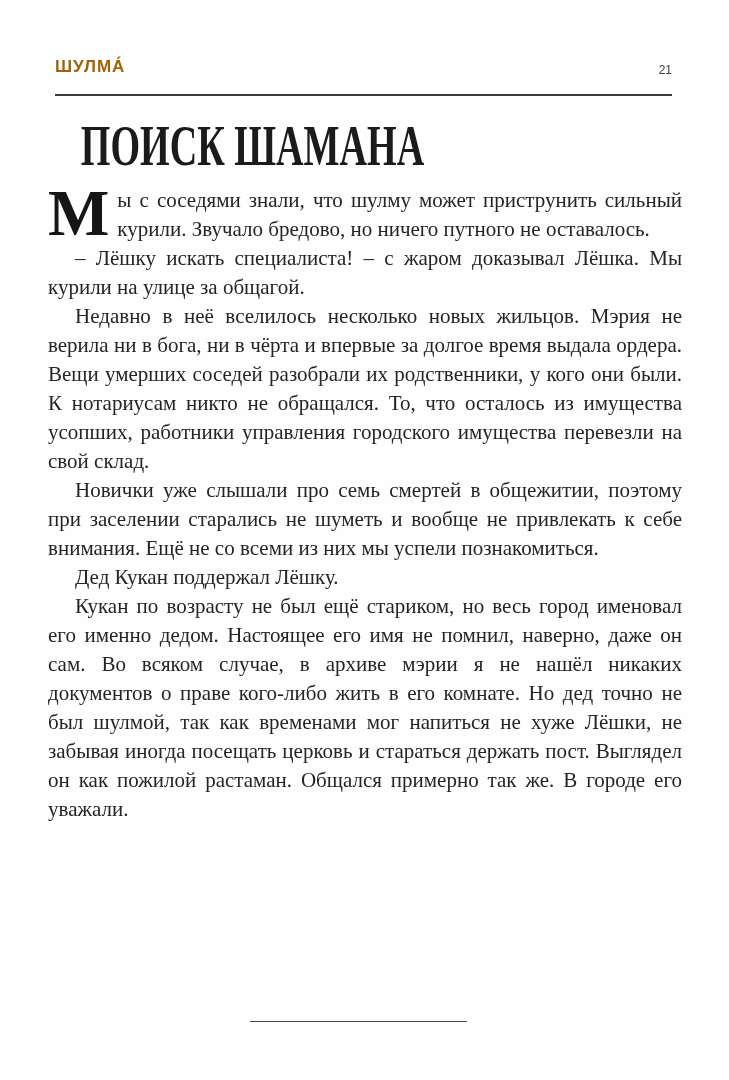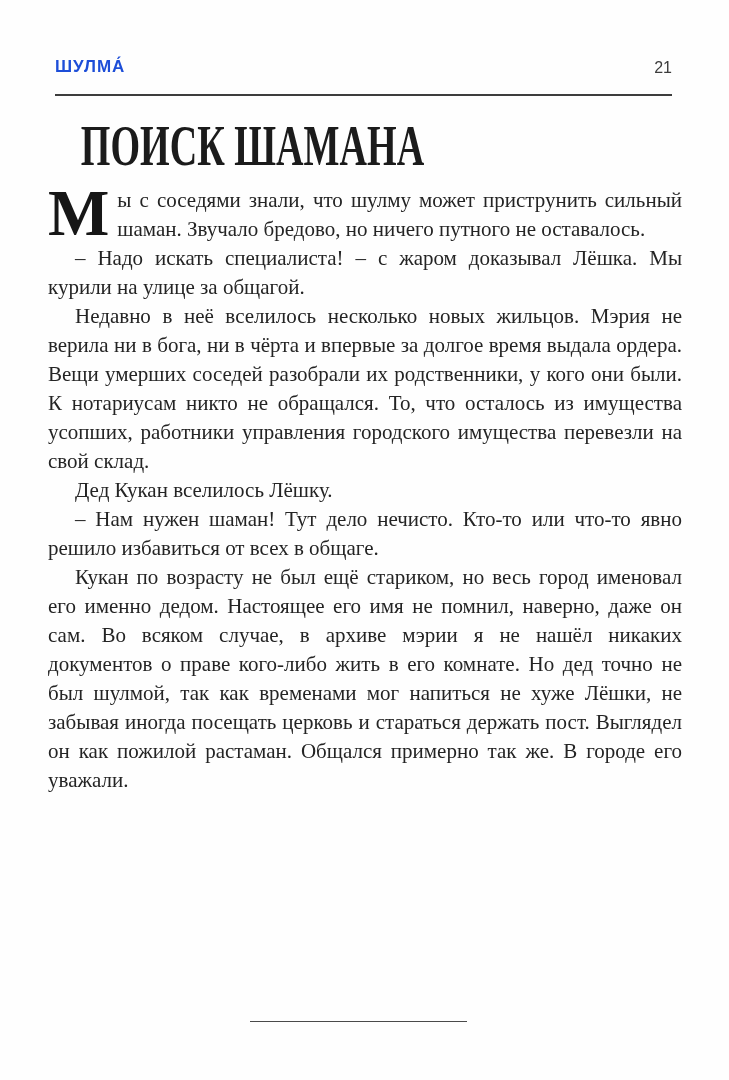--- a/index.html
+++ b/index.html
@@ -24,25 +24,25 @@
     right: 57px;
     display: flex;
     justify-content: space-between;
     align-items: flex-end;
   }
   .running-title {
     font-family: "Liberation Sans", "DejaVu Sans", sans-serif;
     font-weight: bold;
     font-size: 17px;
     letter-spacing: 1px;
-    color: #1d4ed8;
+    color: #a16207;
   }
   .page-number {
     font-family: "Liberation Sans", "DejaVu Sans", sans-serif;
-    font-size: 16px;
+    font-size: 12px;
     font-weight: 400;
     color: #3c3c3c;
   }
   .header-rule {
     position: absolute;
     top: 94px;
     left: 55px;
     width: 617px;
     height: 0;
     border-top: 2px solid #3d3d3d;
@@ -116,24 +116,24 @@
   </div>
 
   <div class="header-rule"></div>
 
   <div class="chapter-title">
     <span class="condensed">ПОИСК ШАМАНА</span>
   </div>
 
   <div class="body-text">
     <p class="first-para">
-      <span class="drop-cap">М</span><span>ы с соседями знали, что шулму может приструнить сильный шаман. Звучало бредово, но ничего путного не оставалось.</span>
+      <span class="drop-cap">М</span><span>ы с соседями знали, что шулму может приструнить сильный курили. Звучало бредово, но ничего путного не оставалось.</span>
     </p>
-    <p>– Надо искать специалиста! – с жаром доказывал Лёшка. Мы курили на улице за общагой.</p>
+    <p>– Лёшку искать специалиста! – с жаром доказывал Лёшка. Мы курили на улице за общагой.</p>
     <p>Недавно в неё вселилось несколько новых жильцов. Мэрия не верила ни в бога, ни в чёрта и впервые за долгое время выдала ордера. Вещи умерших соседей разобрали их родственники, у кого они были. К нотариусам никто не обращался. То, что осталось из имущества усопших, работники управления город­ского имущества перевезли на свой склад.</p>
-    <p>Дед Кукан вселилось Лёшку.</p>
-    <p>– Нам нужен шаман! Тут дело нечисто. Кто-то или что-то явно решило избавиться от всех в общаге.</p>
+    <p>Новички уже слышали про семь смертей в общежитии, поэ­тому при заселении старались не шуметь и вообще не при­влекать к себе внимания. Ещё не со всеми из них мы успели познакомиться.</p>
+    <p>Дед Кукан поддержал Лёшку.</p>
     <p>Кукан по возрасту не был ещё стариком, но весь город имено­вал его именно дедом. Настоящее его имя не помнил, наверно, даже он сам. Во всяком случае, в архиве мэрии я не нашёл ника­ких документов о праве кого-либо жить в его комнате. Но дед точно не был шулмой, так как временами мог напиться не хуже Лёшки, не забывая иногда посещать церковь и стараться дер­жать пост. Выглядел он как пожилой растаман. Общался при­мерно так же. В городе его уважали.</p>
   </div>
 
   <div class="footer-divider"></div>
 
 </div>
 
 </body></html>

